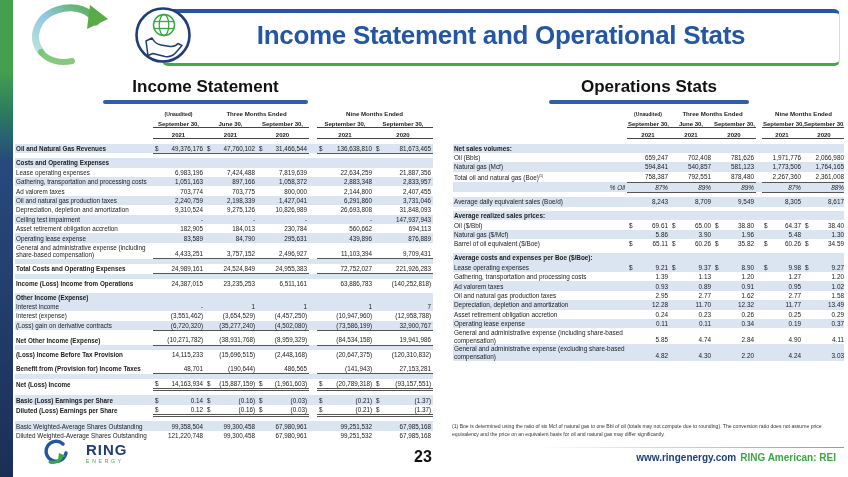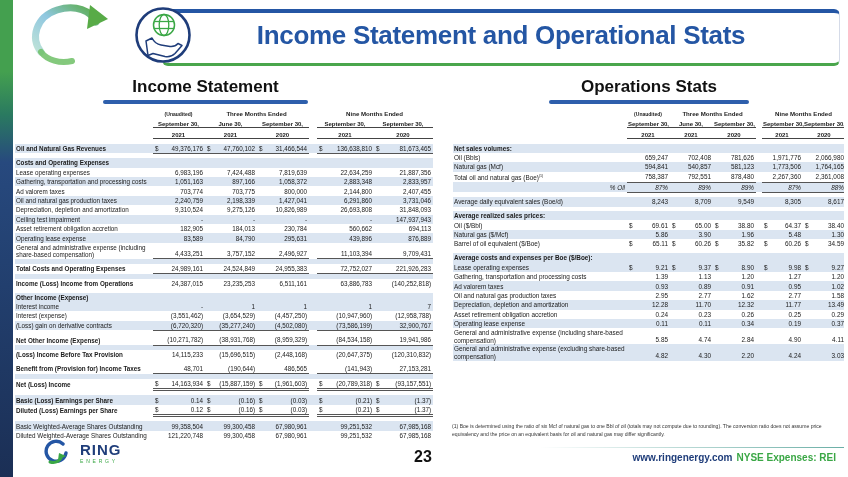--- a/index.html
+++ b/index.html
@@ -53,21 +53,21 @@
   .ul{border-bottom:0.7px solid #555;}
   .dul{border-bottom:3px double #555;}
   .ital{font-style:italic;}
   sup{font-size:3.6px;vertical-align:super;}
   .gapc{padding:0;}
 
   
   .footnote{left:452px;top:422px;width:393px;font-size:5.1px;color:#333;line-height:1.6;}
 
   
-  .ring-logo{left:42px;top:439px;display:flex;align-items:center;gap:10px;}
+  .ring-logo{left:42px;top:439px;display:flex;align-items:center;gap:16px;}
   .ring-text{display:flex;flex-direction:column;line-height:1;}
   .ring-name{font-size:15px;font-weight:bold;color:#1f3d7a;letter-spacing:1px;}
   .ring-sub{font-size:5px;color:#3aa745;letter-spacing:2.8px;margin-top:1.5px;}
   .page-num{left:414px;top:448px;font-size:16px;font-weight:bold;color:#111;}
   .footer-links{right:8px;top:452px;display:flex;gap:4px;font-size:10px;font-weight:bold;}
   .website{color:#1f3d7a;}
   .exchange{color:#3aa745;}
   .bottom-line{left:540px;right:0;top:447px;height:1px;
     background:linear-gradient(90deg,rgba(80,160,150,0),rgba(80,160,150,0.85));}
 </style>
@@ -652,16 +652,16 @@
     </svg>
     <div class="ring-text">
       <span class="ring-name">RING</span>
       <span class="ring-sub">ENERGY</span>
     </div>
   </div>
   <div class="abs bottom-line"></div>
   <div class="abs page-num">23</div>
   <div class="abs footer-links">
     <span class="website">www.ringenergy.com</span>
-    <span class="exchange">NYSE Expenses: REI</span>
+    <span class="exchange">RING American: REI</span>
   </div>
 
 </div>
 
 </body></html>

